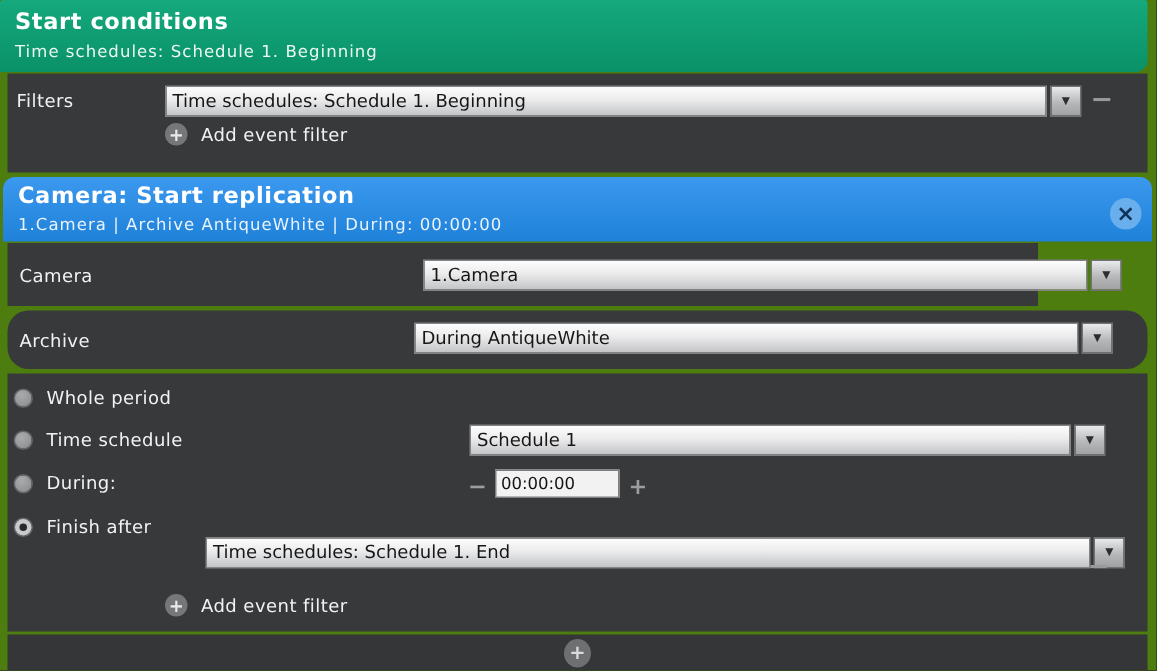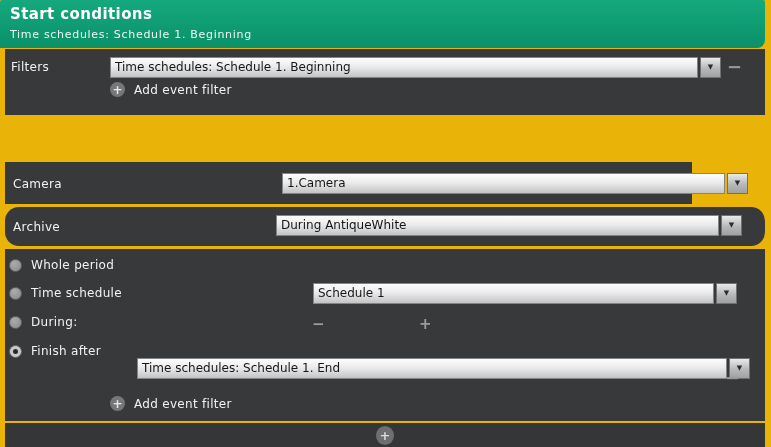--- a/index.html
+++ b/index.html
@@ -1,16 +1,16 @@
 <!DOCTYPE html>
 <html><head>
 <meta charset="utf-8">
 <style>
   html,body{margin:0;padding:0;background:#232527;}
-  .screen{position:relative;width:771px;height:447px;background:#eab308;overflow:hidden;
+  .screen{position:relative;width:771px;height:447px;background:#4d7c0f;overflow:hidden;
           font-family:"DejaVu Sans","Liberation Sans",sans-serif;-webkit-font-smoothing:antialiased;}
   .abs{position:absolute;}
 
   
   .hdr-green{left:0;top:0;width:765px;height:48px;border-radius:2px 2px 8px 0;
              background:linear-gradient(180deg,#15a97d 0%,#0b966c 60%,#0a9168 100%);
              background:linear-gradient(180deg,#15a97d,#0a9168);}
   .hdr-blue{left:2px;top:118px;width:766px;height:43px;border-radius:8px 8px 0 0;
             background:linear-gradient(180deg,#3b99ee,#1f81d9);}
   .hdr-title{font-size:15px;font-weight:bold;color:#ffffff;letter-spacing:.4px;}
@@ -81,20 +81,25 @@
       <div class="dd-btn">▼</div>
     </div>
     <div class="abs minus-btn" style="left:722px;top:9px;">−</div>
 
     <div class="addrow" style="left:105px;top:33px;">
       <div class="plus-circle">+</div>
       <div class="lbl">Add event filter</div>
     </div>
   </div>
 
+  <div class="abs hdr-blue">
+    <div class="abs hdr-title" style="left:10px;top:3px;">Camera: Start replication</div>
+    <div class="abs hdr-sub hdr-sub-blue" style="left:10px;top:25px;">1.Camera | Archive AntiqueWhite | During: 00:00:00</div>
+    <div class="abs close-btn" style="left:738px;top:14px;">×</div>
+  </div>
 
   <div class="abs section" style="left:5px;top:162px;width:687px;height:42px;">
     <div class="abs lbl" style="left:8px;top:15px;">Camera</div>
     <div class="dd" style="left:277px;top:11px;">
       <div class="dd-field" style="width:443px;">1.Camera</div>
       <div class="dd-btn">▼</div>
     </div>
   </div>
 
   <div class="abs section" style="left:5px;top:207px;width:760px;height:39px;border-radius:14px;">
@@ -119,20 +124,21 @@
     <div class="dd" style="left:308px;top:34px;">
       <div class="dd-field" style="width:401px;">Schedule 1</div>
       <div class="dd-btn">▼</div>
     </div>
 
     <div class="optrow" style="left:4px;top:66px;">
       <div class="radio"></div>
       <div class="lbl">During:</div>
     </div>
     <div class="abs stepper-sign" style="left:307px;top:68px;">−</div>
+    <input class="abs during-input" style="left: 325px; top: 64px;" value="00:00:00">
     <div class="abs stepper-sign" style="left:414px;top:68px;">+</div>
 
     <div class="optrow" style="left:4px;top:95px;">
       <div class="radio sel"></div>
       <div class="lbl">Finish after</div>
     </div>
 
     <div class="dd" style="left:103px;top:109px;margin-left:29px;">
       <div class="dd-field" style="width:590px;">Time schedules: Schedule 1. End</div>
       <div class="dd-btn">▼</div>

